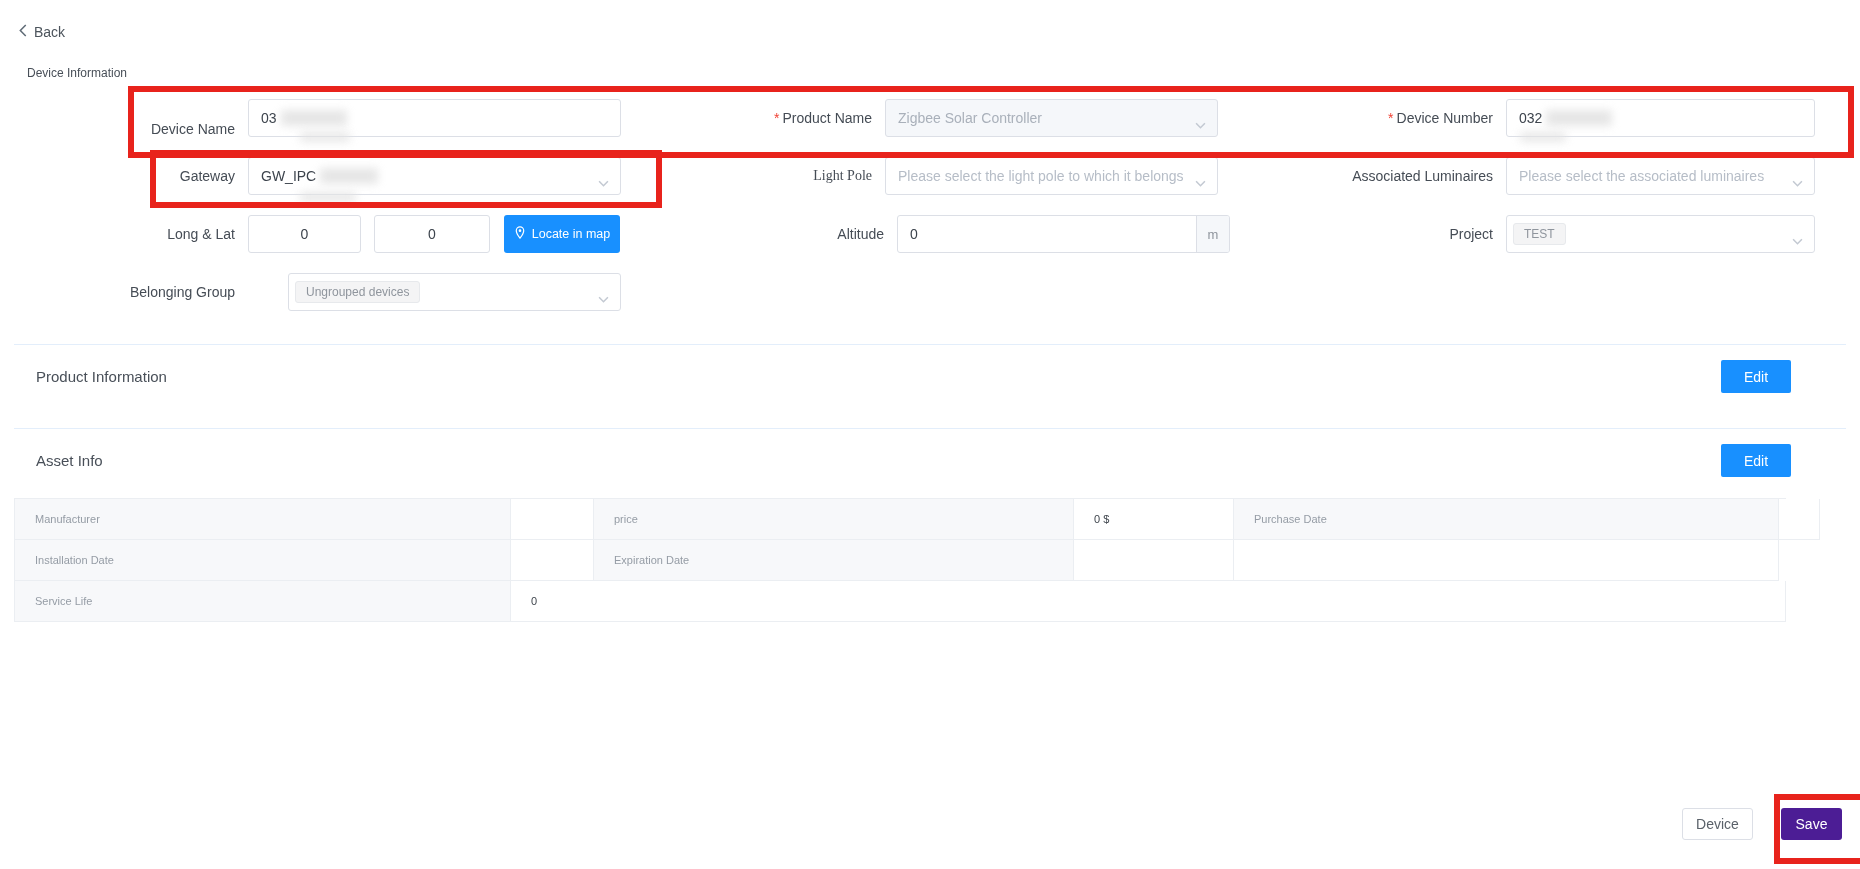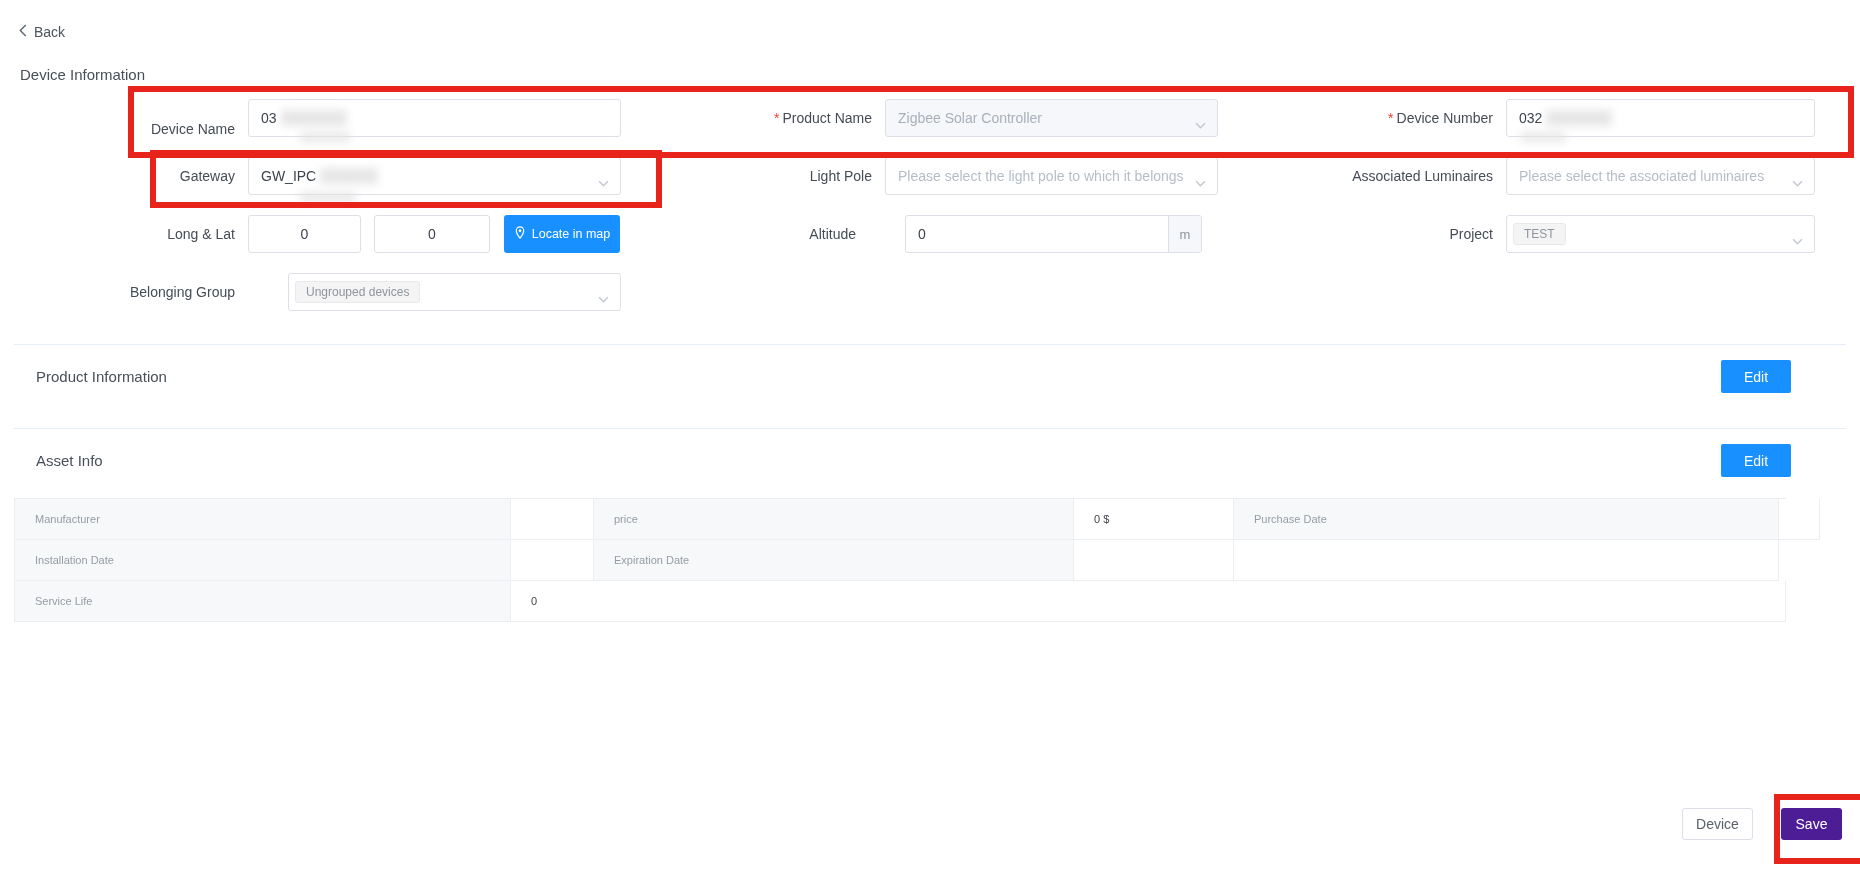--- a/index.html
+++ b/index.html
@@ -3,21 +3,21 @@
 <meta charset="utf-8">
 <style>
   * { margin:0; padding:0; box-sizing:border-box; }
   html,body { background:#fff; }
   body { font-family:"Liberation Sans", sans-serif; }
   .stage { position:relative; width:1860px; height:869px; background:#fff; overflow:hidden; }
 
   
   .back { position:absolute; left:18px; top:24px; display:flex; align-items:center; gap:7px;
           font-size:14px; color:#4c545c; cursor:pointer; }
-  .page-title { position:absolute; left:20px; top:66px; font-size:15px; color:#484f58; }
+  .page-title { position:absolute; left:27px; top:66px; font-size:12px; color:#484f58; }
 
   
   .fi { position:absolute; display:flex; align-items:center; height:38px; }
   .fi .lbl { text-align:right; padding-right:13px; font-size:14px; color:#454c55; white-space:nowrap; flex:0 0 auto; }
   .req { color:#f04134; margin-right:3px; }
   .ctrl { position:relative; height:38px; border:1px solid #dcdfe6; border-radius:3px; background:#fff;
           display:flex; align-items:center; padding:0 12px; font-size:14px; color:#3c434c; }
   .ctrl.disabled { background:#f5f7fa; color:#a9b0ba; }
   .ctrl .chev { position:absolute; right:11px; top:16px; }
   .ph { color:#b6bdc7; }
@@ -125,21 +125,21 @@
       <span class="chev">
         <svg viewBox="0 0 10 6" width="11" height="7">
             <polyline points="1,1 5,5 9,1" fill="none" stroke="#c3c9d2" stroke-width="1.4"></polyline>
           </svg>
       </span>
     </div>
   </div>
   <div class="smudge" style="left:300px; top:192px; width:56px;"></div>
 
   <div class="fi" style="left:640px; top:157px; width:578px;">
-    <span class="lbl" style="width:245px;">Light Pole</span>
+    <span class="lbl" style="width:245px;font-family:Liberation Serif, serif;">Light Pole</span>
     <div class="ctrl" style="width:333px;">
       <span class="ph">Please select the light pole to which it belongs</span>
       <span class="chev">
         <svg viewBox="0 0 10 6" width="11" height="7">
             <polyline points="1,1 5,5 9,1" fill="none" stroke="#c3c9d2" stroke-width="1.4"></polyline>
           </svg>
       </span>
     </div>
   </div>
 
@@ -169,21 +169,21 @@
           <svg viewBox="0 0 12 14" width="12" height="13">
               <path d="M6 1 C3.8 1 2 2.8 2 5 c0 2.9 4 8 4 8 s4-5.1 4-8 C10 2.8 8.2 1 6 1 z" fill="none" stroke="#ffffff" stroke-width="1.3"></path>
               <circle cx="6" cy="5" r="1.4" fill="#ffffff"></circle>
             </svg>
         </span>
         <span>Locate in map</span>
       </button>
     </div>
   </div>
 
-  <div class="fi" style="left:624px; top:215px; width:578px;gap:36px;">
+  <div class="fi" style="left:652px; top:215px; width:578px;">
     <span class="lbl" style="width:245px;">Altitude</span>
     <div class="ctrl alt" style="width:333px;">
       <span class="alt-val">0</span>
       <span class="addon">m</span>
     </div>
   </div>
 
   <div class="fi" style="left:1280px; top:215px; width:535px;">
     <span class="lbl" style="width:226px;">Project</span>
     <div class="ctrl" style="width:309px; padding-left:6px;">

